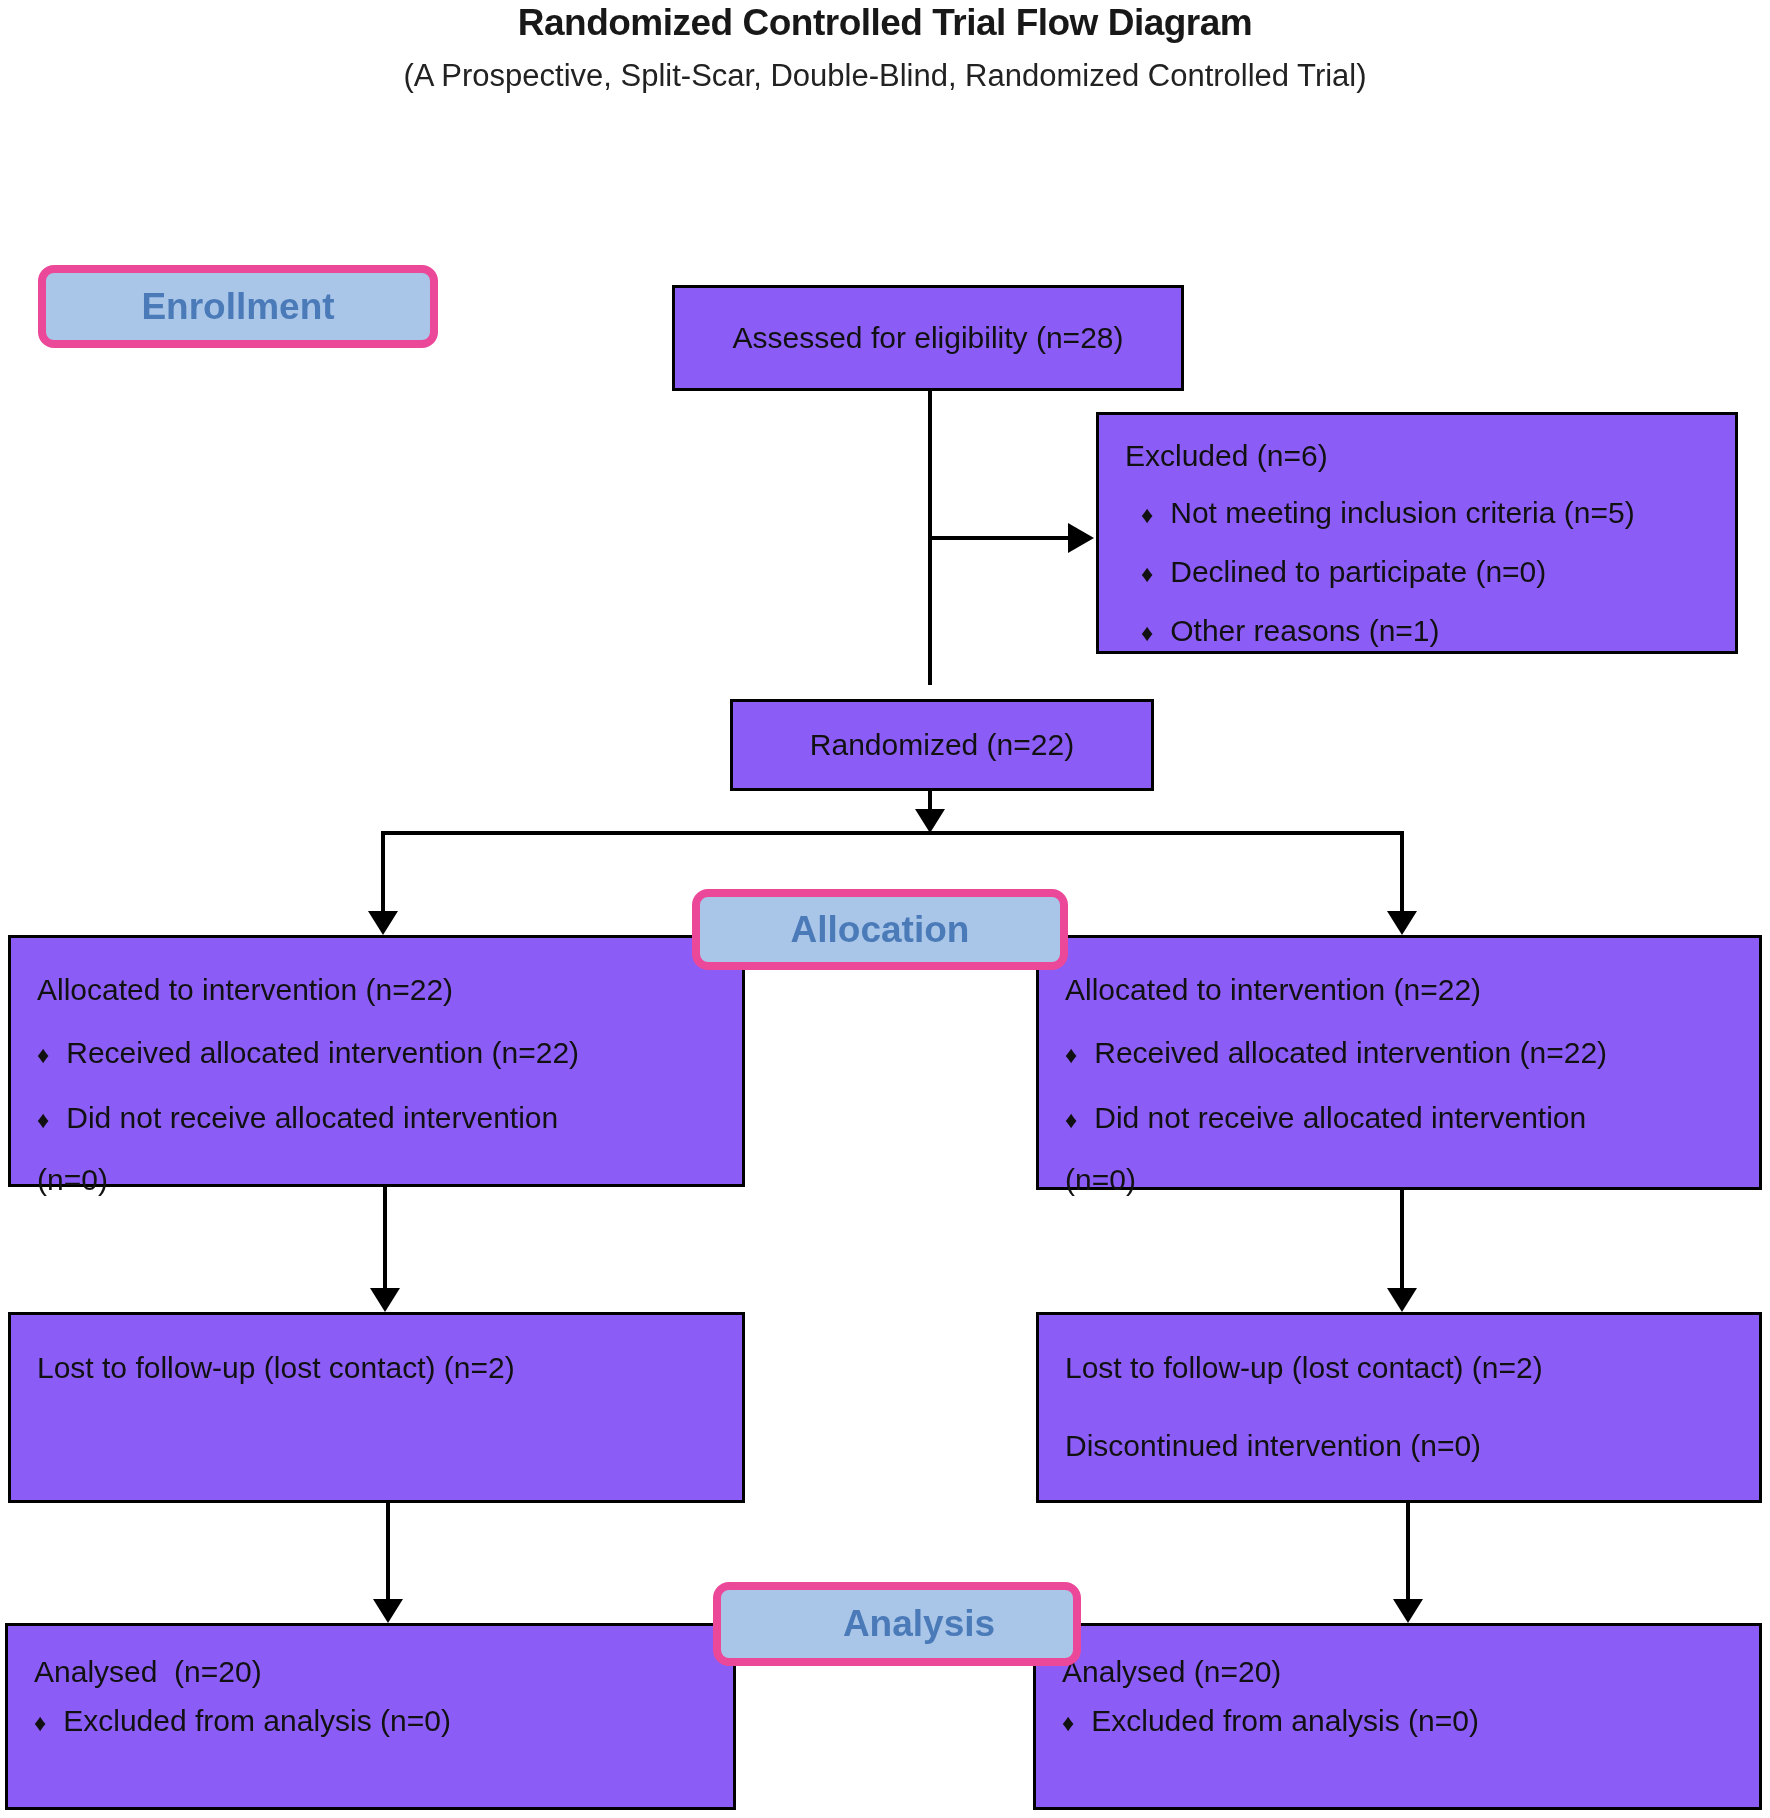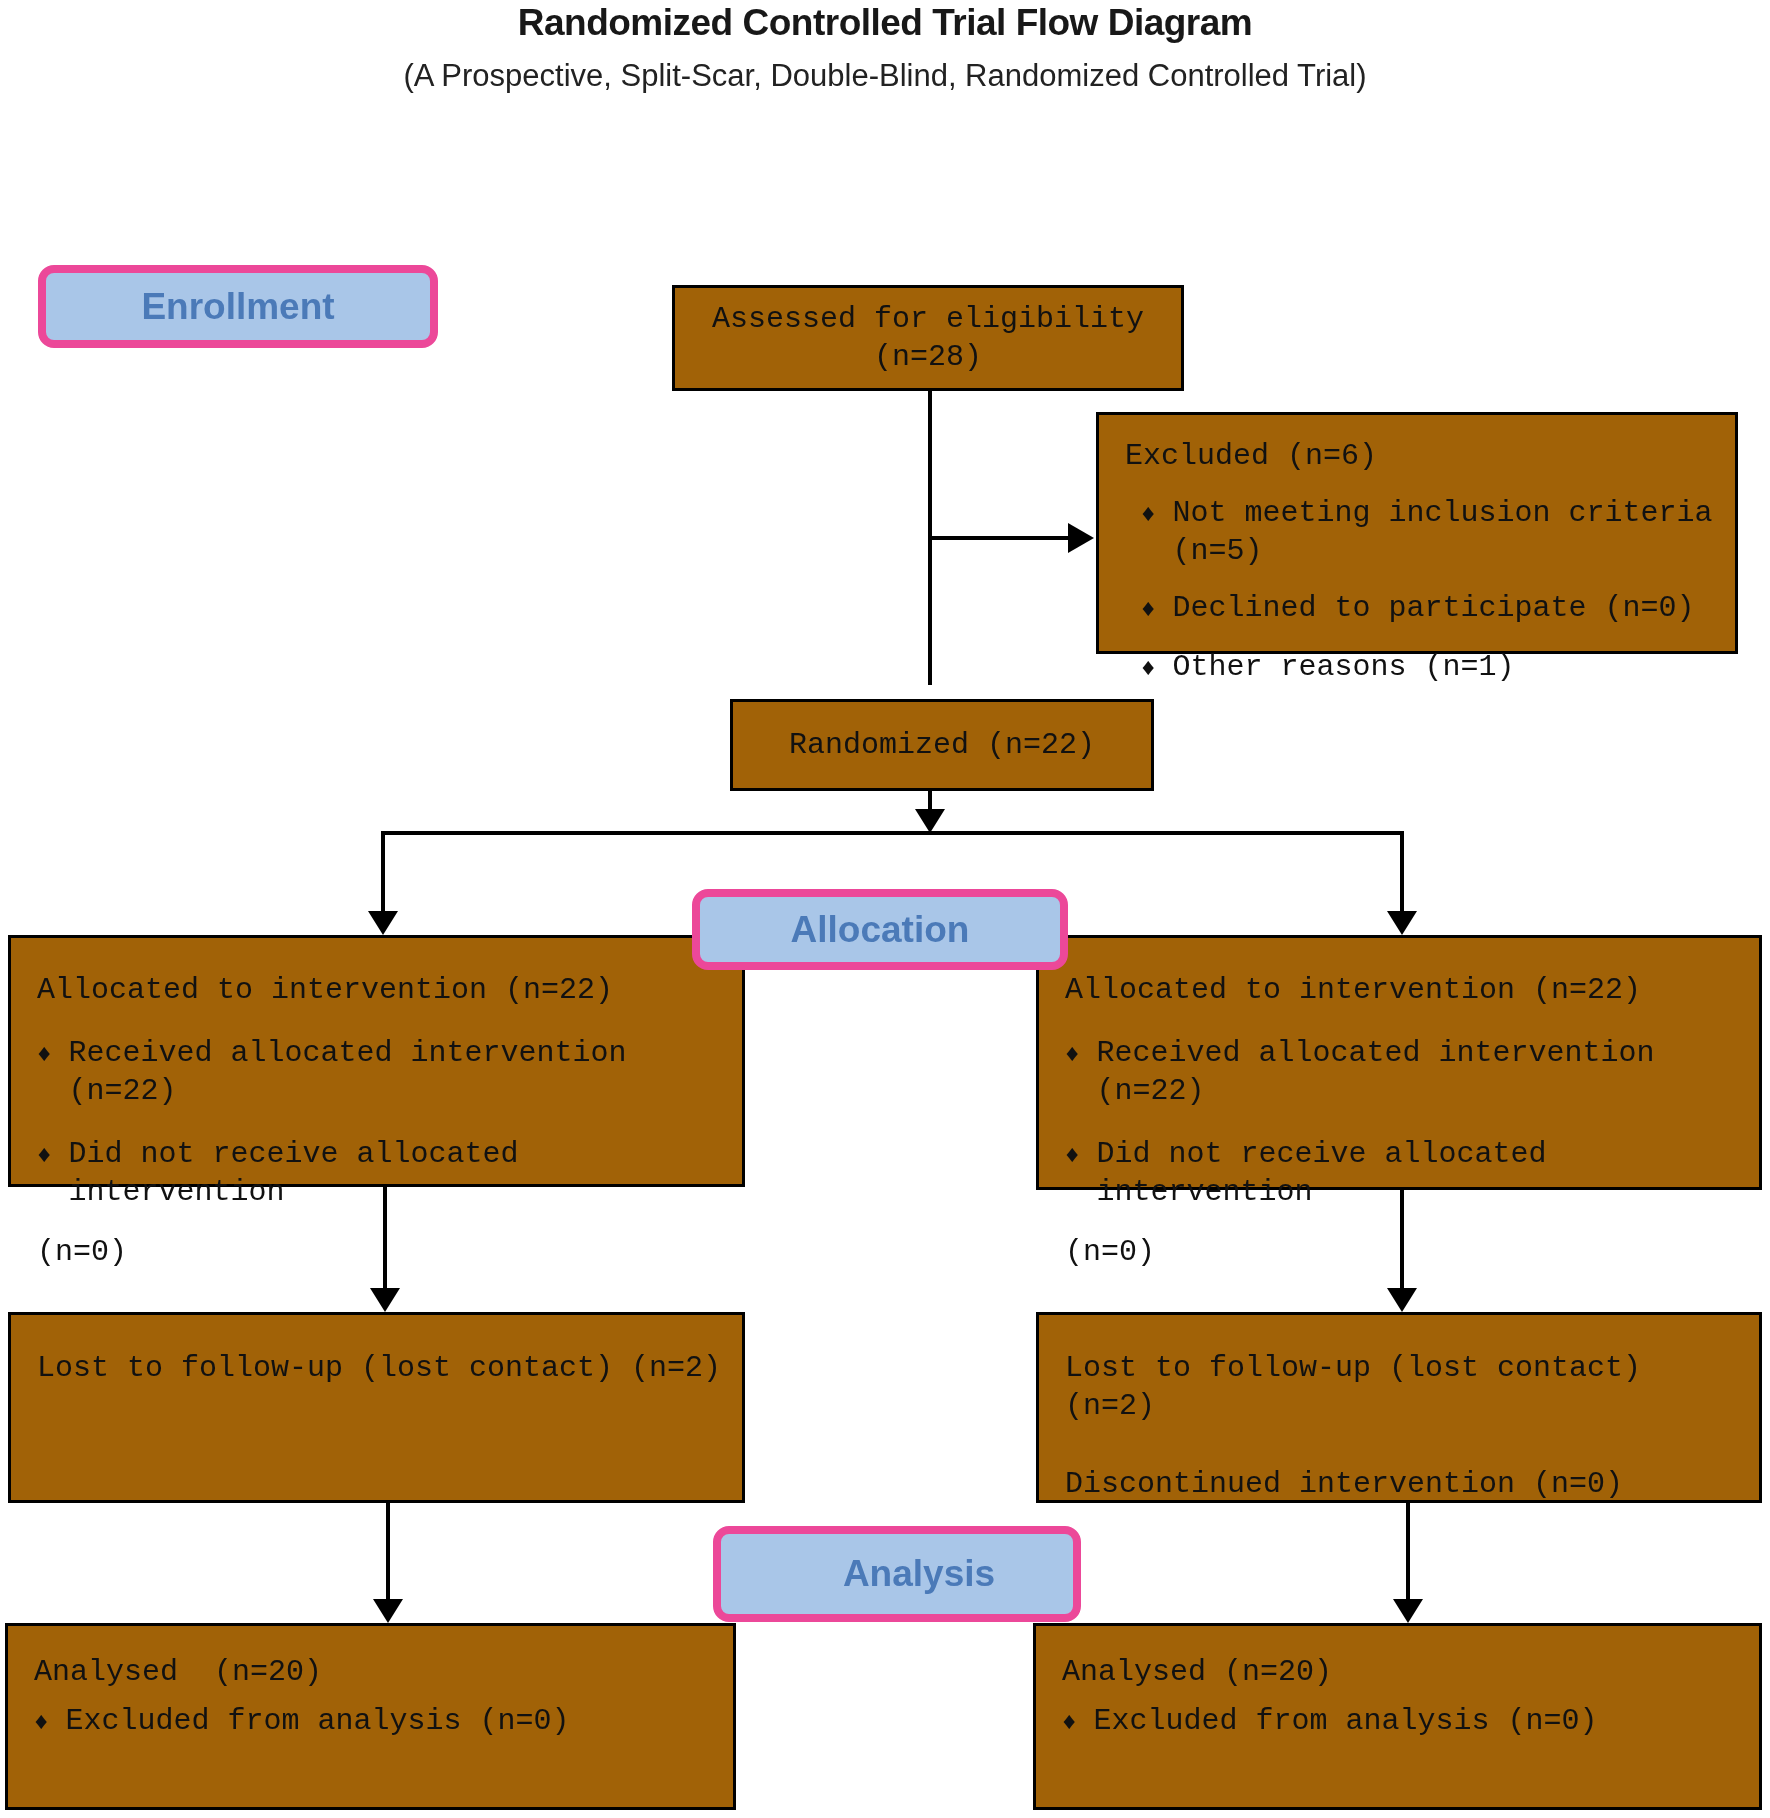--- a/index.html
+++ b/index.html
@@ -22,25 +22,24 @@
     background: #a9c6e8;
     border: 8px solid #ec4899;
     border-radius: 16px;
     display: flex; align-items: center; justify-content: center;
     font-size: 37px; font-weight: 700; color: #4b7ab8;
     z-index: 6;
   }
   .box {
     position: absolute;
     box-sizing: border-box;
-    background: #a16207;
+    background: #8b5cf6;
     border: 3px solid #000000;
     font-size: 30px;
     z-index: 2;
-    font-family: Liberation Mono, monospace;
   }
   .box .inner { padding: 0 20px 0 26px; }
   .center-box { display: flex; align-items: center; justify-content: center; text-align: center; }
   .line-txt { display: block; white-space: pre-wrap; line-height: 38px; }
   .bullet-row { display: flex; align-items: baseline; white-space: pre-wrap; line-height: 38px; }
   .bullet-row .glyph { font-size: 24px; margin-right: 17px; }
   .indented { margin-left: 16px; }
 
   .vline, .hline { position: absolute; background: #000000; z-index: 1; }
   .vline { width: 4px; }
@@ -69,21 +68,21 @@
   #box-alloc-left   { left: 8px;   top: 935px;  width: 737px; height: 252px; }
   #box-alloc-right  { left: 1036px;top: 935px;  width: 726px; height: 255px; }
   .alloc .inner { padding-top: 33px; }
   .alloc .bullet-row { margin-top: 25px; }
   .alloc .cont { margin-top: 22px; }
   #stage-followup   { left: 702px; top: 1247px; width: 371px; height: 81px; }
   #box-fu-left      { left: 8px;   top: 1312px; width: 737px; height: 191px; }
   #box-fu-right     { left: 1036px;top: 1312px; width: 726px; height: 191px; }
   .fu .inner { padding-top: 34px; }
   .fu .second { margin-top: 40px; }
-  #stage-analysis   { left: 713px; top: 1526px; width: 368px; height: 96px; padding-left: 44px; }
+  #stage-analysis   { left: 713px; top: 1582px; width: 368px; height: 84px; padding-left: 44px; }
   #box-an-left      { left: 5px;   top: 1623px; width: 731px; height: 187px; }
   #box-an-right     { left: 1033px;top: 1623px; width: 729px; height: 187px; }
   .an .inner { padding-top: 27px; }
   .an .bullet-row { margin-top: 11px; }
 </style>
 </head>
 <body>
 
 <div id="canvas">
 

